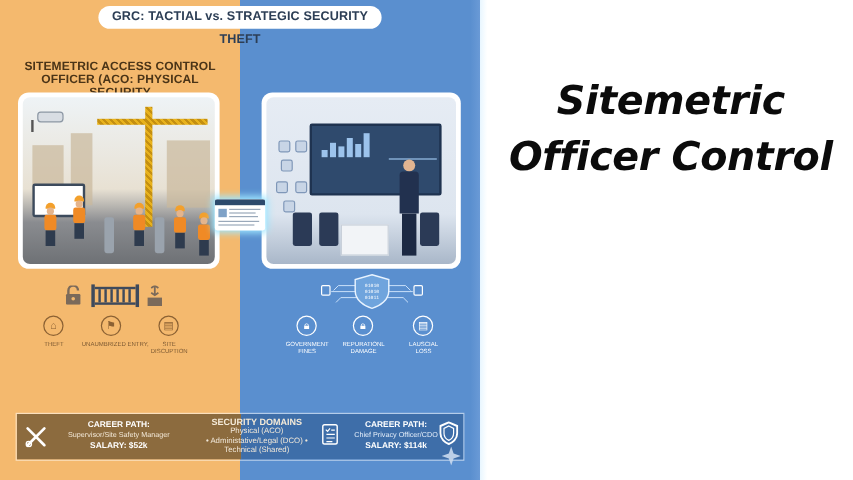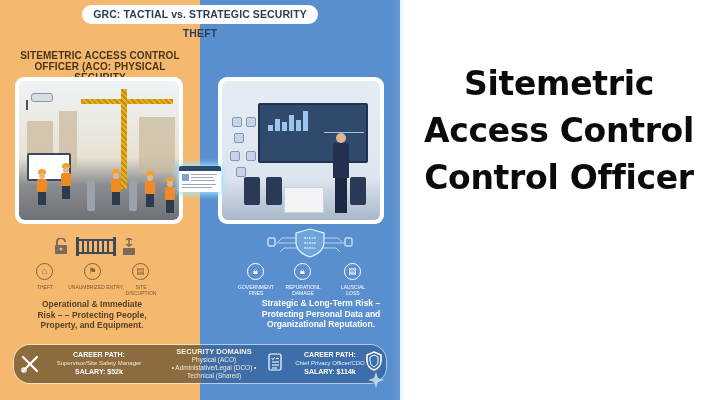--- a/index.html
+++ b/index.html
@@ -91,21 +91,21 @@
 
     .bridge-text {
       position: absolute; left: 148px; top: 305px; width: 110px; font-size: 7.5px; font-weight: bold;
       text-align: center; line-height: 9.5px;
       background: linear-gradient(to right, #3b2a16 0 52px, #ffffff 52px 100%);
       -webkit-background-clip: text; background-clip: text; color: transparent;
     }
 
     
     .bottom-bar {
-      position: absolute; left: 13px; top: 344px; width: 374px; height: 40px; border-radius: 17px;
+      position: absolute; left: 13px; top: 344px; width: 374px; height: 40px; border-radius: 0;
       border: 1px solid rgba(255,255,255,0.55); overflow: hidden;
     }
     .bottom-bar .bg-left { position: absolute; left: 0; top: 0; width: 187px; height: 100%; background: #8c6b3e; }
     .bottom-bar .bg-right { position: absolute; left: 187px; top: 0; width: 187px; height: 100%; background: #3e6ea9; }
 
     .career { position: absolute; top: 5px; text-align: center; color: #ffffff; }
     .career .label { font-size: 7px; font-weight: bold; line-height: 9px; }
     .career .role { font-size: 6px; line-height: 8px; color: #f2e7d6; }
     .career .salary { font-size: 7px; font-weight: bold; line-height: 9px; }
     .career.left { left: 30px; width: 110px; }
@@ -114,21 +114,21 @@
 
     .domains { position: absolute; left: 140px; top: 2px; width: 120px; text-align: center; }
     .domains .head { font-size: 7.5px; font-weight: bold; line-height: 9px; color: #f4ead8; }
     .domains .item { font-size: 6.5px; line-height: 8px; color: #f1e8d9; }
 
     
     .title-area { position: absolute; left: 400px; top: 0; width: 311px; height: 400px; background: #ffffff; }
     .title-area::before { content: ""; position: absolute; left: 0; top: 0; width: 6px; height: 100%; background: linear-gradient(to right, #e8f6ff, #ffffff); }
     .big-title {
       position: absolute; left: 14px; top: 60px; width: 290px;
-      font-family: "DejaVu Sans", sans-serif; font-weight: bold;
+      font-family: "DejaVu Sans", sans-serif; font-style: italic; font-weight: bold;
       font-size: 33px; line-height: 47px; color: #0b0b0b; text-align: center; letter-spacing: -0.3px;
     }
   </style>
 </head>
 <body>
 
 <div class="infographic">
   <div class="panel-left"></div>
   <div class="panel-right"></div>
 
@@ -267,22 +267,20 @@
     <text x="48" y="21" font-size="4" fill="#ffffff" text-anchor="middle" font-family="Liberation Mono, monospace">01011</text>
   </svg>
 
   <div class="icon-circle right-icon" style="left:247px;">🔒︎</div>
   <div class="icon-circle right-icon" style="left:294px;">🔒︎</div>
   <div class="icon-circle right-icon" style="left:344px;">▤</div>
   <div class="icon-label right" style="left:236px;width:40px;">GOVERNMENT FINES</div>
   <div class="icon-label right" style="left:282px;width:42px;">REPURATIONL DAMAGE</div>
   <div class="icon-label right" style="left:336px;width:34px;">LAUSCIAL LOSS</div>
 
-  <div class="risk-text left">Operational &amp; Immediate Risk – – Protecting People, Property, and Equipment.</div>
-  <div class="risk-text right">Strategic &amp; Long-Term Risk – Protecting Personal Data and Organizational Reputation.</div>
 
 
   <div class="bottom-bar">
     <div class="bg-left"></div>
     <div class="bg-right"></div>
 
     <svg style="position:absolute;left:7px;top:10px;" width="18" height="18" viewBox="0 0 18 18">
       <path d="M2 2 L16 16" stroke="#ffffff" stroke-width="2.2" stroke-linecap="round"></path>
       <path d="M16 2 L2 16" stroke="#ffffff" stroke-width="2.2" stroke-linecap="round"></path>
       <circle cx="3" cy="15" r="2.2" fill="none" stroke="#ffffff" stroke-width="1.2"></circle>
@@ -320,16 +318,15 @@
   </div>
 
   <svg style="position:absolute;left:368px;top:372px;" width="16" height="16" viewBox="0 0 16 16">
     <path d="M8 0 L10 6 L16 8 L10 10 L8 16 L6 10 L0 8 L6 6 Z" fill="#c9d9ee" opacity="0.9"></path>
   </svg>
 </div>
 
 <div class="title-area">
   <div class="big-title">
     <div>Sitemetric</div>
-    <div>Access Control</div>
-    <div>Control Officer</div>
+    <div>Officer Control</div>
   </div>
 </div>
 
 </body></html>

